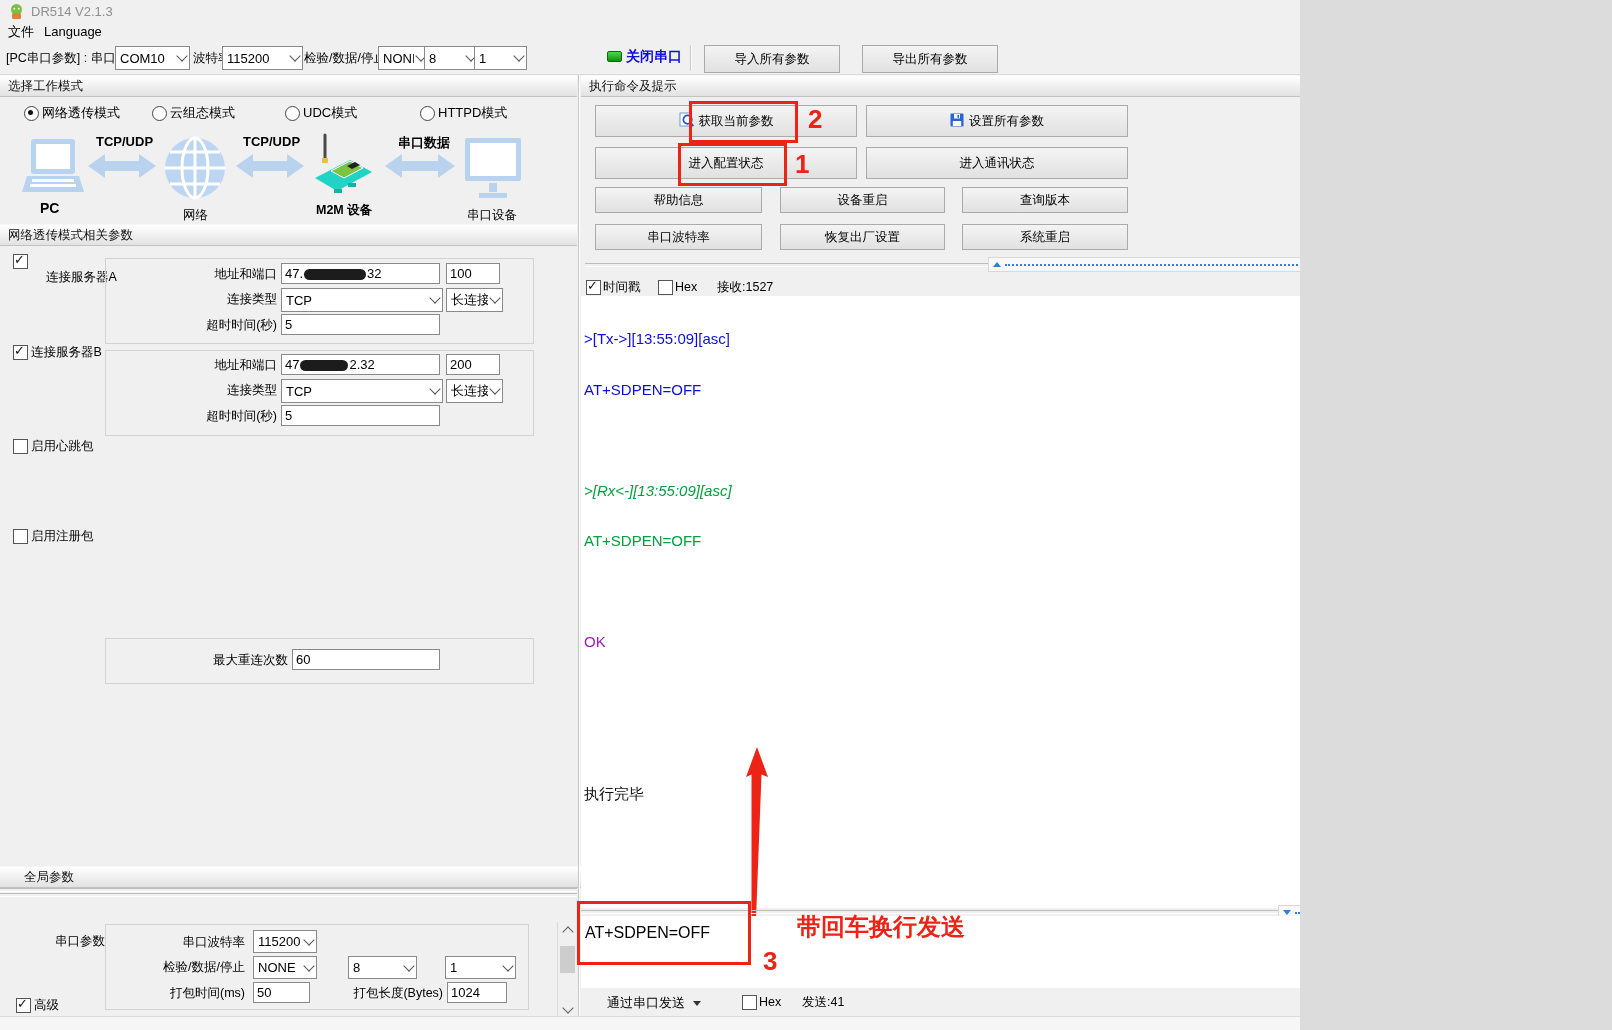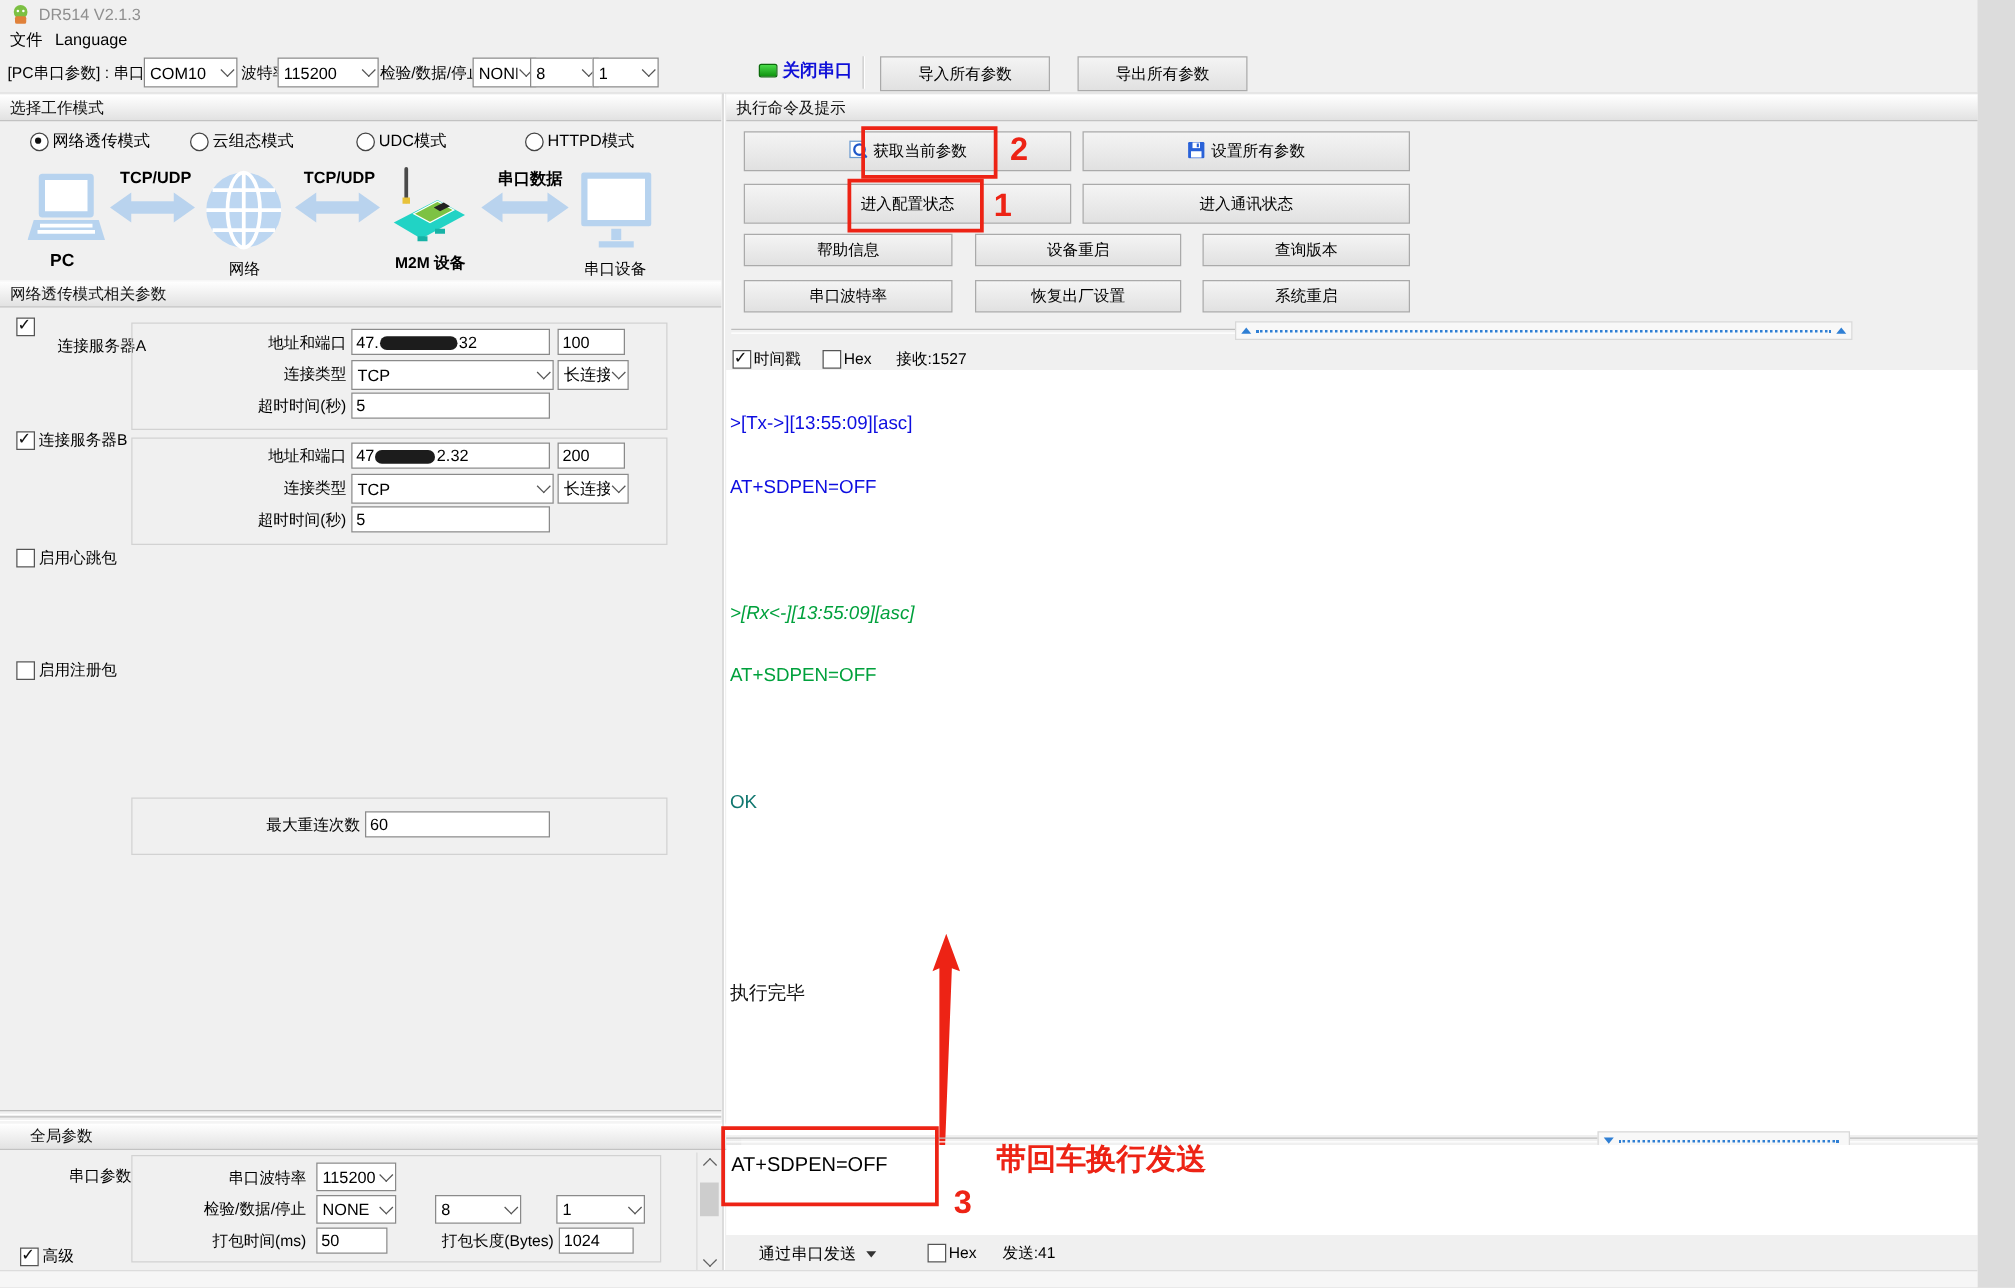--- a/index.html
+++ b/index.html
@@ -1,16 +1,16 @@
 <!DOCTYPE html>
 <html><head>
 <meta charset="utf-8">
 <style>
   html,body{margin:0;padding:0;background:#dcdcdc;}
-  #app{position:relative;width:1582px;height:1030px;background:#f0f0f0;overflow:hidden;
+  #app{position:relative;width:1300px;height:1030px;background:#f0f0f0;overflow:hidden;
        font-family:"Liberation Sans","DejaVu Sans",sans-serif;font-size:12px;color:#000;}
   .abs{position:absolute;}
   .lbl{position:absolute;font-size:12.5px;line-height:16px;white-space:nowrap;}
   .lblr{text-align:right;}
   .hdr{position:absolute;height:20px;background:linear-gradient(#ffffff,#e2e2e2);
        border-top:1px solid #f7f7f7;border-bottom:1px solid #c2c2c2;
        line-height:20px;padding-left:8px;font-size:12.5px;color:#111;}
   .btn{position:absolute;background:linear-gradient(#f4f4f4,#e1e1e1);border:1px solid #aaa;
        display:flex;align-items:center;justify-content:center;font-size:12.5px;gap:5px;cursor:default;}
   .input{position:absolute;background:#fff;border:1px solid #8a8a8a;font-size:13px;
@@ -204,21 +204,21 @@
   <div class="lbl" style="left:31px;top:438px;">启用心跳包</div>
   <span class="cb" style="left:13px;top:529px;"></span>
   <div class="lbl" style="left:31px;top:528px;">启用注册包</div>
 
   <div class="gbox" style="left:105px;top:638px;width:427px;height:44px;"></div>
   <div class="lbl lblr" style="left:160px;top:652px;width:128px;">最大重连次数</div>
   <div class="input" style="left:292px;top:649px;width:140px;height:19px;">60</div>
 
   <div class="groove" style="left:0;top:888px;width:577px;"></div>
   <div class="groove" style="left:0;top:893px;width:577px;"></div>
-  <div class="hdr" style="left:0;top:898px;width:569px;padding-left:24px;">全局参数</div>
+  <div class="hdr" style="left:0;top:866px;width:569px;padding-left:24px;">全局参数</div>
   <div class="lbl" style="left:55px;top:933px;">串口参数</div>
   <div class="gbox" style="left:105px;top:924px;width:422px;height:84px;"></div>
   <div class="lbl lblr" style="left:160px;top:934px;width:85px;">串口波特率</div>
   <div class="combo" style="left:253px;top:930px;width:55px;height:21px;">
     <span class="val">115200</span>
       <span class="chev"></span>
   </div>
   <div class="lbl lblr" style="left:150px;top:959px;width:95px;">检验/数据/停止</div>
   <div class="combo" style="left:253px;top:956px;width:55px;height:21px;">
     <span class="val">NONE</span>
@@ -299,21 +299,21 @@
   <div class="lbl" style="left:717px;top:279px;">接收:1527</div>
 
   <div class="abs" style="left:581px;top:296px;width:1025px;height:612px;background:#fff;">
     <div style="position:absolute;left:3px;top:6px;">
       <div class="term-line" style="color: rgb(13, 13, 224);">&gt;[Tx-&gt;][13:55:09][asc]</div>
       <div class="term-line" style="color: rgb(13, 13, 224);">AT+SDPEN=OFF</div>
       <div class="term-line" style="color: rgb(0, 0, 0);"></div>
       <div class="term-line" style="color: rgb(0, 161, 60); font-style: italic;">&gt;[Rx&lt;-][13:55:09][asc]</div>
       <div class="term-line" style="color: rgb(0, 161, 60);">AT+SDPEN=OFF</div>
       <div class="term-line" style="color: rgb(0, 0, 0);"></div>
-      <div class="term-line" style="color: #0f766e;">OK</div>
+      <div class="term-line" style="color: #a21caf;">OK</div>
       <div class="term-line" style="color: rgb(0, 0, 0);"></div>
       <div class="term-line" style="color: rgb(0, 0, 0);"></div>
       <div class="term-line" style="color: rgb(17, 17, 17);">执行完毕</div>
     </div>
   </div>
 
   <span class="abs" style="left:735px;top:743px;">
     <svg width="50" height="210" viewBox="0 0 50 210">
       <path d="M22 4 L33 34 L26.5 31.5 L20 202 L16.5 202 L16.5 31.5 L11 34 Z" fill="#ed2315"></path>
     </svg>

